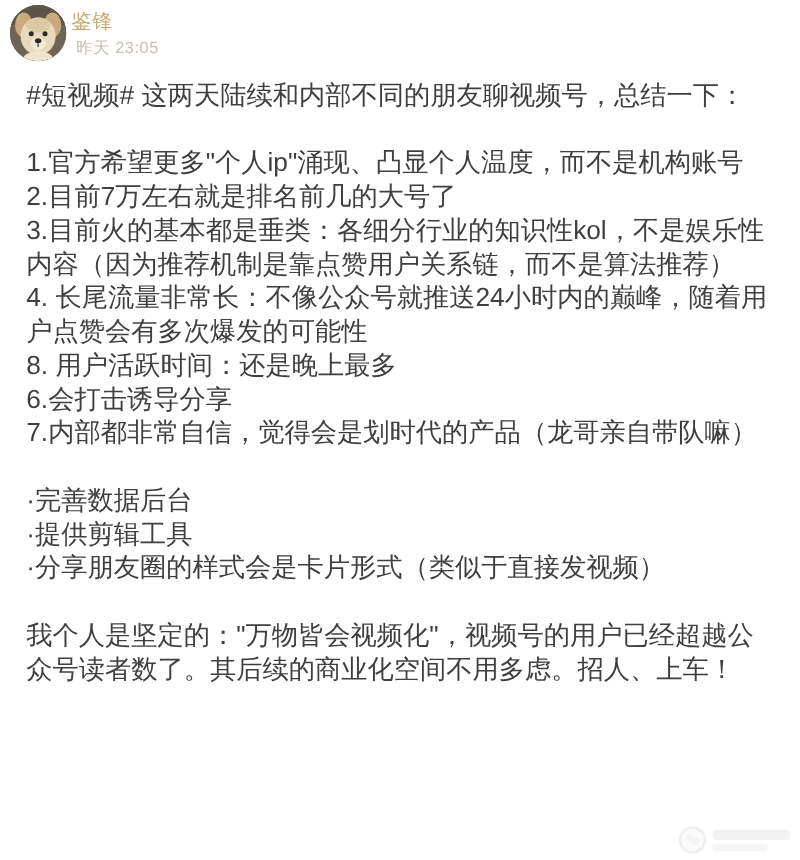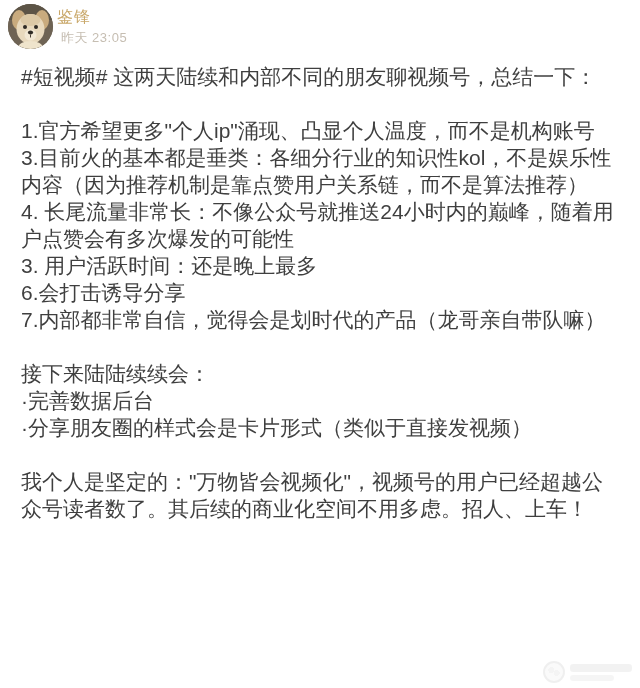--- a/index.html
+++ b/index.html
@@ -97,30 +97,31 @@
   </div>
   <div class="user-name">鉴锋</div>
   <div class="timestamp">昨天 23:05</div>
 </div>
 
 <div class="post">
   <p>#短视频# 这两天陆续和内部不同的朋友聊视频号，总结一下：</p>
 
   <div class="para-gap">
     <p>1.官方希望更多"个人ip"涌现、凸显个人温度，而不是机构账号</p>
+    <p>2.目前7万左右就是排名前几的大号了</p>
     <p>3.目前火的基本都是垂类：各细分行业的知识性kol，不是娱乐性内容（因为推荐机制是靠点赞用户关系链，而不是算法推荐）</p>
     <p>4. 长尾流量非常长：不像公众号就推送24小时内的巅峰，随着用户点赞会有多次爆发的可能性</p>
-    <p>3. 用户活跃时间：还是晚上最多</p>
+    <p>8. 用户活跃时间：还是晚上最多</p>
     <p>6.会打击诱导分享</p>
     <p>7.内部都非常自信，觉得会是划时代的产品（龙哥亲自带队嘛）</p>
   </div>
 
   <div class="para-gap">
-    <p>接下来陆陆续续会：</p>
     <p>·完善数据后台</p>
+    <p>·提供剪辑工具</p>
     <p>·分享朋友圈的样式会是卡片形式（类似于直接发视频）</p>
   </div>
 
   <p class="para-gap">我个人是坚定的："万物皆会视频化"，视频号的用户已经超越公众号读者数了。其后续的商业化空间不用多虑。招人、上车！</p>
 </div>
 
 <div class="watermark">
   <div class="wm-icon"></div>
   <div class="wm-lines">
     <div class="wm-line1"></div>

